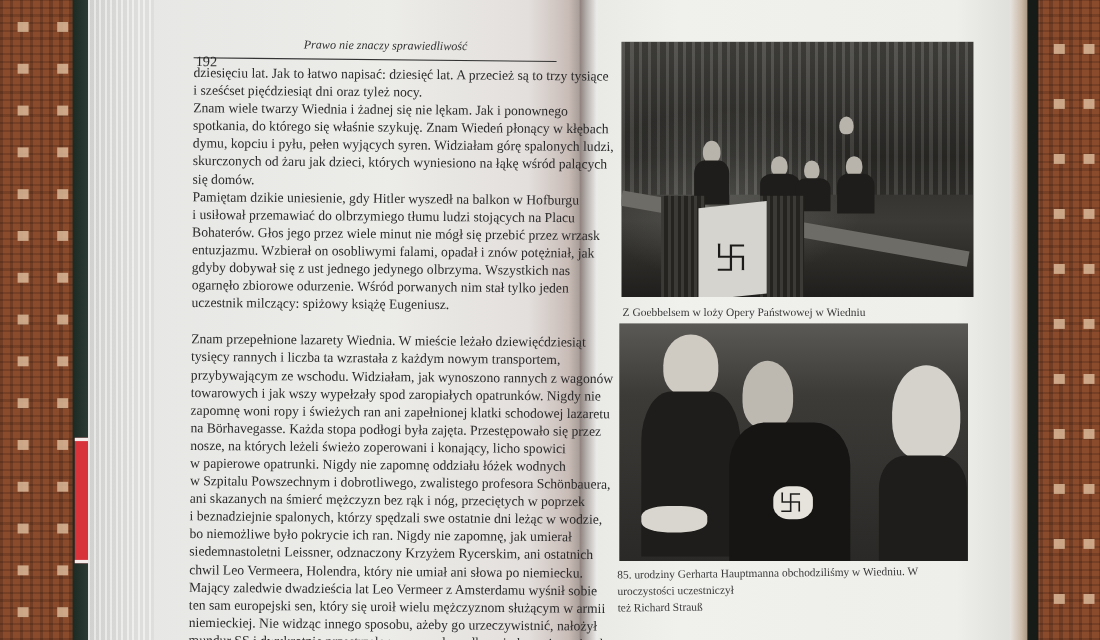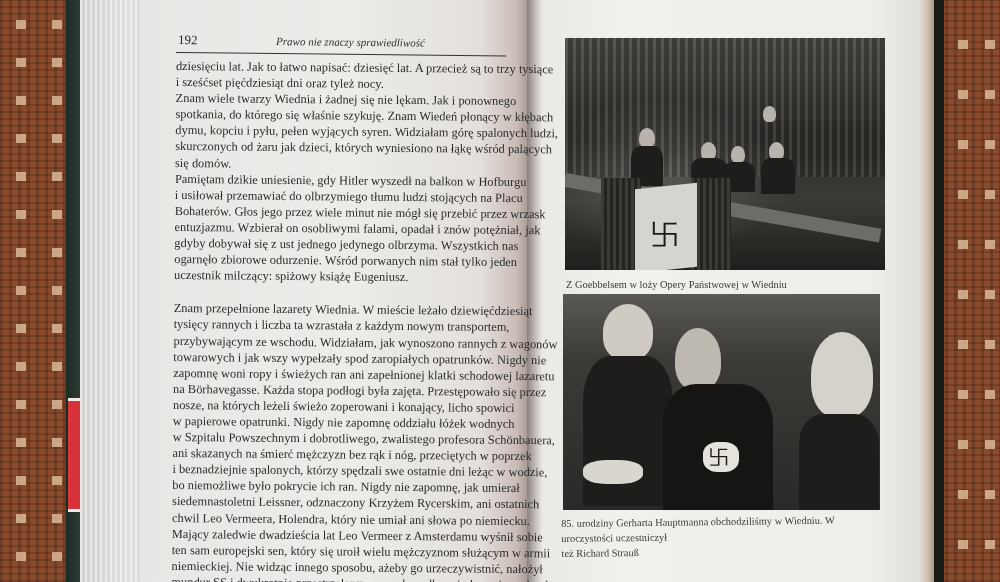--- a/index.html
+++ b/index.html
@@ -40,21 +40,21 @@
     position:absolute; left:918px; top:0; width:18px; height:582px;
     background:linear-gradient(90deg,#e6e4df,#cbb9a6 60%,#9e8a76);
   }
   .cover-right {
     position:absolute; left:934px; top:0; width:10px; height:582px; background:#171b18;
   }
   .header {
     position:absolute; left:176px; top:32px; width:330px; height:20px;
     border-bottom:1px solid #333; transform:rotate(0.6deg); transform-origin:left bottom;
   }
-  .page-num { position:absolute; left:2px; top:0; font-size:13px; color:#2a2a2a; }
+  .page-num { position:absolute; left:2px; top:16px; font-size:13px; color:#2a2a2a; }
   .running-title { position:absolute; left:100px; top:2px; font-size:11px; font-style:italic; color:#333; }
   .text-block {
     position:absolute; left:176px; top:58px; width:334px;
     font-size:12.4px; line-height:16.1px; color:#2b2b2b;
     transform:rotate(0.5deg); transform-origin:left top;
   }
   .text-block .ln { white-space:nowrap; text-align:justify; text-align-last:justify; display:block; }
   .text-block .ln.last { text-align-last:left; }
   .text-block .gap { height:17px; }
   .photo {

